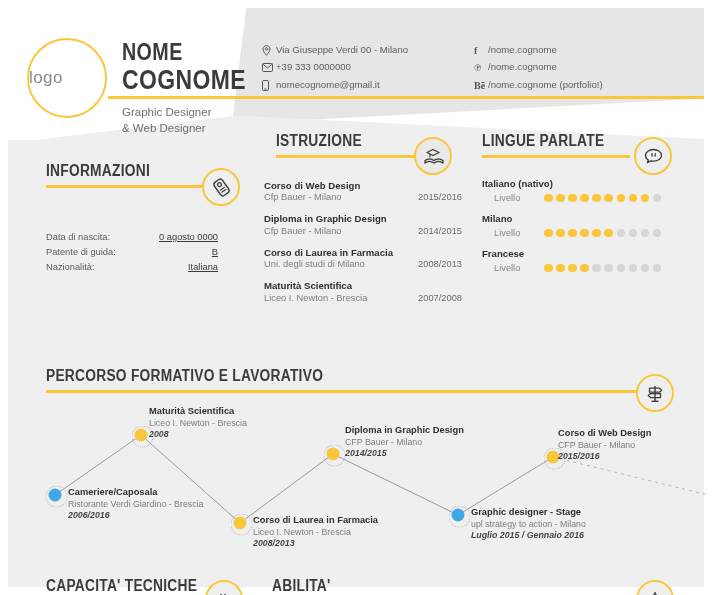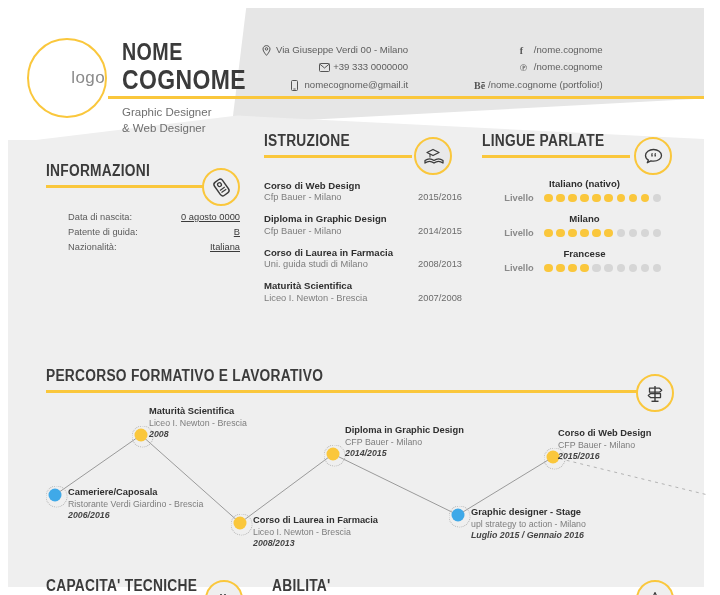--- a/index.html
+++ b/index.html
@@ -43,21 +43,21 @@
     background: #efefef;
   }
 
   
   .logo-circle {
     position: absolute;
     left: 27px; top: 38px;
     width: 80px; height: 80px;
     border: 2.5px solid #fac73c;
     border-radius: 50%;
-    display: flex; align-items: center; justify-content: flex-end;
+    display: flex; align-items: center; justify-content: flex-start;
     background: #ffffff;
     z-index: 6;
   }
   .logo-circle span {
     font-size: 17px; color: #8a8a8a; letter-spacing: .4px;
   }
 
   .name-block { position: absolute; left: 122px; top: 40px; z-index: 6; }
   .name-first, .name-last {
     font-family: "Liberation Sans Narrow", "Liberation Sans", sans-serif;
@@ -82,21 +82,21 @@
     width: 596px; height: 3px;
     background: #fac73c;
     z-index: 5;
   }
 
   .contact-col { position: absolute; z-index: 7; font-size: 9.6px; color: #5d5d5d; }
   .contact-col.left  { left: 262px; top: 44px; }
   .contact-col.right { left: 474px; top: 44px; }
   .contact-row {
     display: flex; align-items: center;
-    margin-bottom: 5.5px; line-height: 1.1; justify-content: flex-end;
+    margin-bottom: 5.5px; line-height: 1.1;
   }
   .contact-ic {
     width: 14px; height: 12px;
     display: inline-flex; align-items: center; justify-content: flex-start;
     flex: 0 0 14px; color: #555;
   }
   .contact-ic svg { display: block; }
   .contact-ic.glyph { font-size: 10px; font-weight: bold; font-family: "Liberation Serif", serif; }
 
   
@@ -122,46 +122,46 @@
     display: flex; align-items: center; justify-content: center;
     z-index: 8;
   }
   .sec-icon svg { display: block; }
 
   
   #sec-informazioni { left: 46px; top: 162px; width: 160px; }
   #icon-informazioni { left: 202px; top: 168px; }
 
   .info-list {
-    position: absolute; left: 46px; top: 210px; width: 172px;
-    font-size: 9.3px; color: #5b5b5b; z-index: 6; margin-left: 22px;
+    position: absolute; left: 46px; top: 230px; width: 172px;
+    font-size: 9.3px; color: #5b5b5b; z-index: 6;
   }
   .info-row { display: flex; justify-content: space-between; line-height: 1.62; }
   .info-row .v { color: #3b3b3b; text-decoration: underline; }
 
   
-  #sec-istruzione { left: 264px; top: 132px; width: 148px; }
+  #sec-istruzione { left: 276px; top: 132px; width: 148px; }
   #icon-istruzione { left: 414px; top: 137px; background: #e9e9e9; }
 
   .edu-list { position: absolute; left: 264px; top: 180px; width: 198px; z-index: 6; }
   .edu-item { margin-bottom: 11px; }
   .edu-title { font-size: 9.6px; font-weight: bold; color: #2f2f2f; line-height: 1.3; }
   .edu-sub-row { display: flex; justify-content: space-between; align-items: baseline; }
   .edu-sub  { font-size: 9.3px; color: #7d7d7d; }
   .edu-date { font-size: 9.3px; color: #6b6b6b; }
 
   
   #sec-lingue { left: 482px; top: 132px; width: 148px; }
   #icon-lingue { left: 634px; top: 137px; background: #efefef; }
 
   .lang-list { position: absolute; left: 482px; top: 178px; width: 205px; z-index: 6; }
-  .lang-item { margin-bottom: 10px; text-align: center; }
+  .lang-item { margin-bottom: 10px; }
   .lang-name { font-size: 9.6px; font-weight: bold; color: #2f2f2f; margin-bottom: 4px; }
   .lang-row { display: flex; align-items: center; }
-  .lang-lbl { font-size: 9.3px; color: #8a8a8a; width: 62px; padding-left: 12px; font-weight: bold; }
+  .lang-lbl { font-size: 9.3px; color: #8a8a8a; width: 62px; padding-left: 12px; }
   .dots { display: flex; gap: 3.6px; }
   .dot { width: 8.5px; height: 8.5px; border-radius: 50%; background: #d6d6d6; }
   .dot.on { background: #fac73c; }
 
   
   #sec-percorso { left: 46px; top: 367px; width: 600px; }
   #icon-percorso { left: 636px; top: 374px; }
 
   .timeline { position: absolute; left: 8px; top: 395px; width: 712px; height: 165px; z-index: 6; }
   .timeline svg { position: absolute; left: 0; top: 0; }
@@ -317,21 +317,21 @@
     <div class="edu-item">
       <div class="edu-title">Diploma in Graphic Design</div>
       <div class="edu-sub-row">
         <span class="edu-sub">Cfp Bauer - Milano</span>
         <span class="edu-date">2014/2015</span>
       </div>
     </div>
     <div class="edu-item">
       <div class="edu-title">Corso di Laurea in Farmacia</div>
       <div class="edu-sub-row">
-        <span class="edu-sub">Uni. guida studi di Milano</span>
+        <span class="edu-sub">Uni. degli studi di Milano</span>
         <span class="edu-date">2008/2013</span>
       </div>
     </div>
     <div class="edu-item">
       <div class="edu-title">Maturità Scientifica</div>
       <div class="edu-sub-row">
         <span class="edu-sub">Liceo I. Newton - Brescia</span>
         <span class="edu-date">2007/2008</span>
       </div>
     </div>

